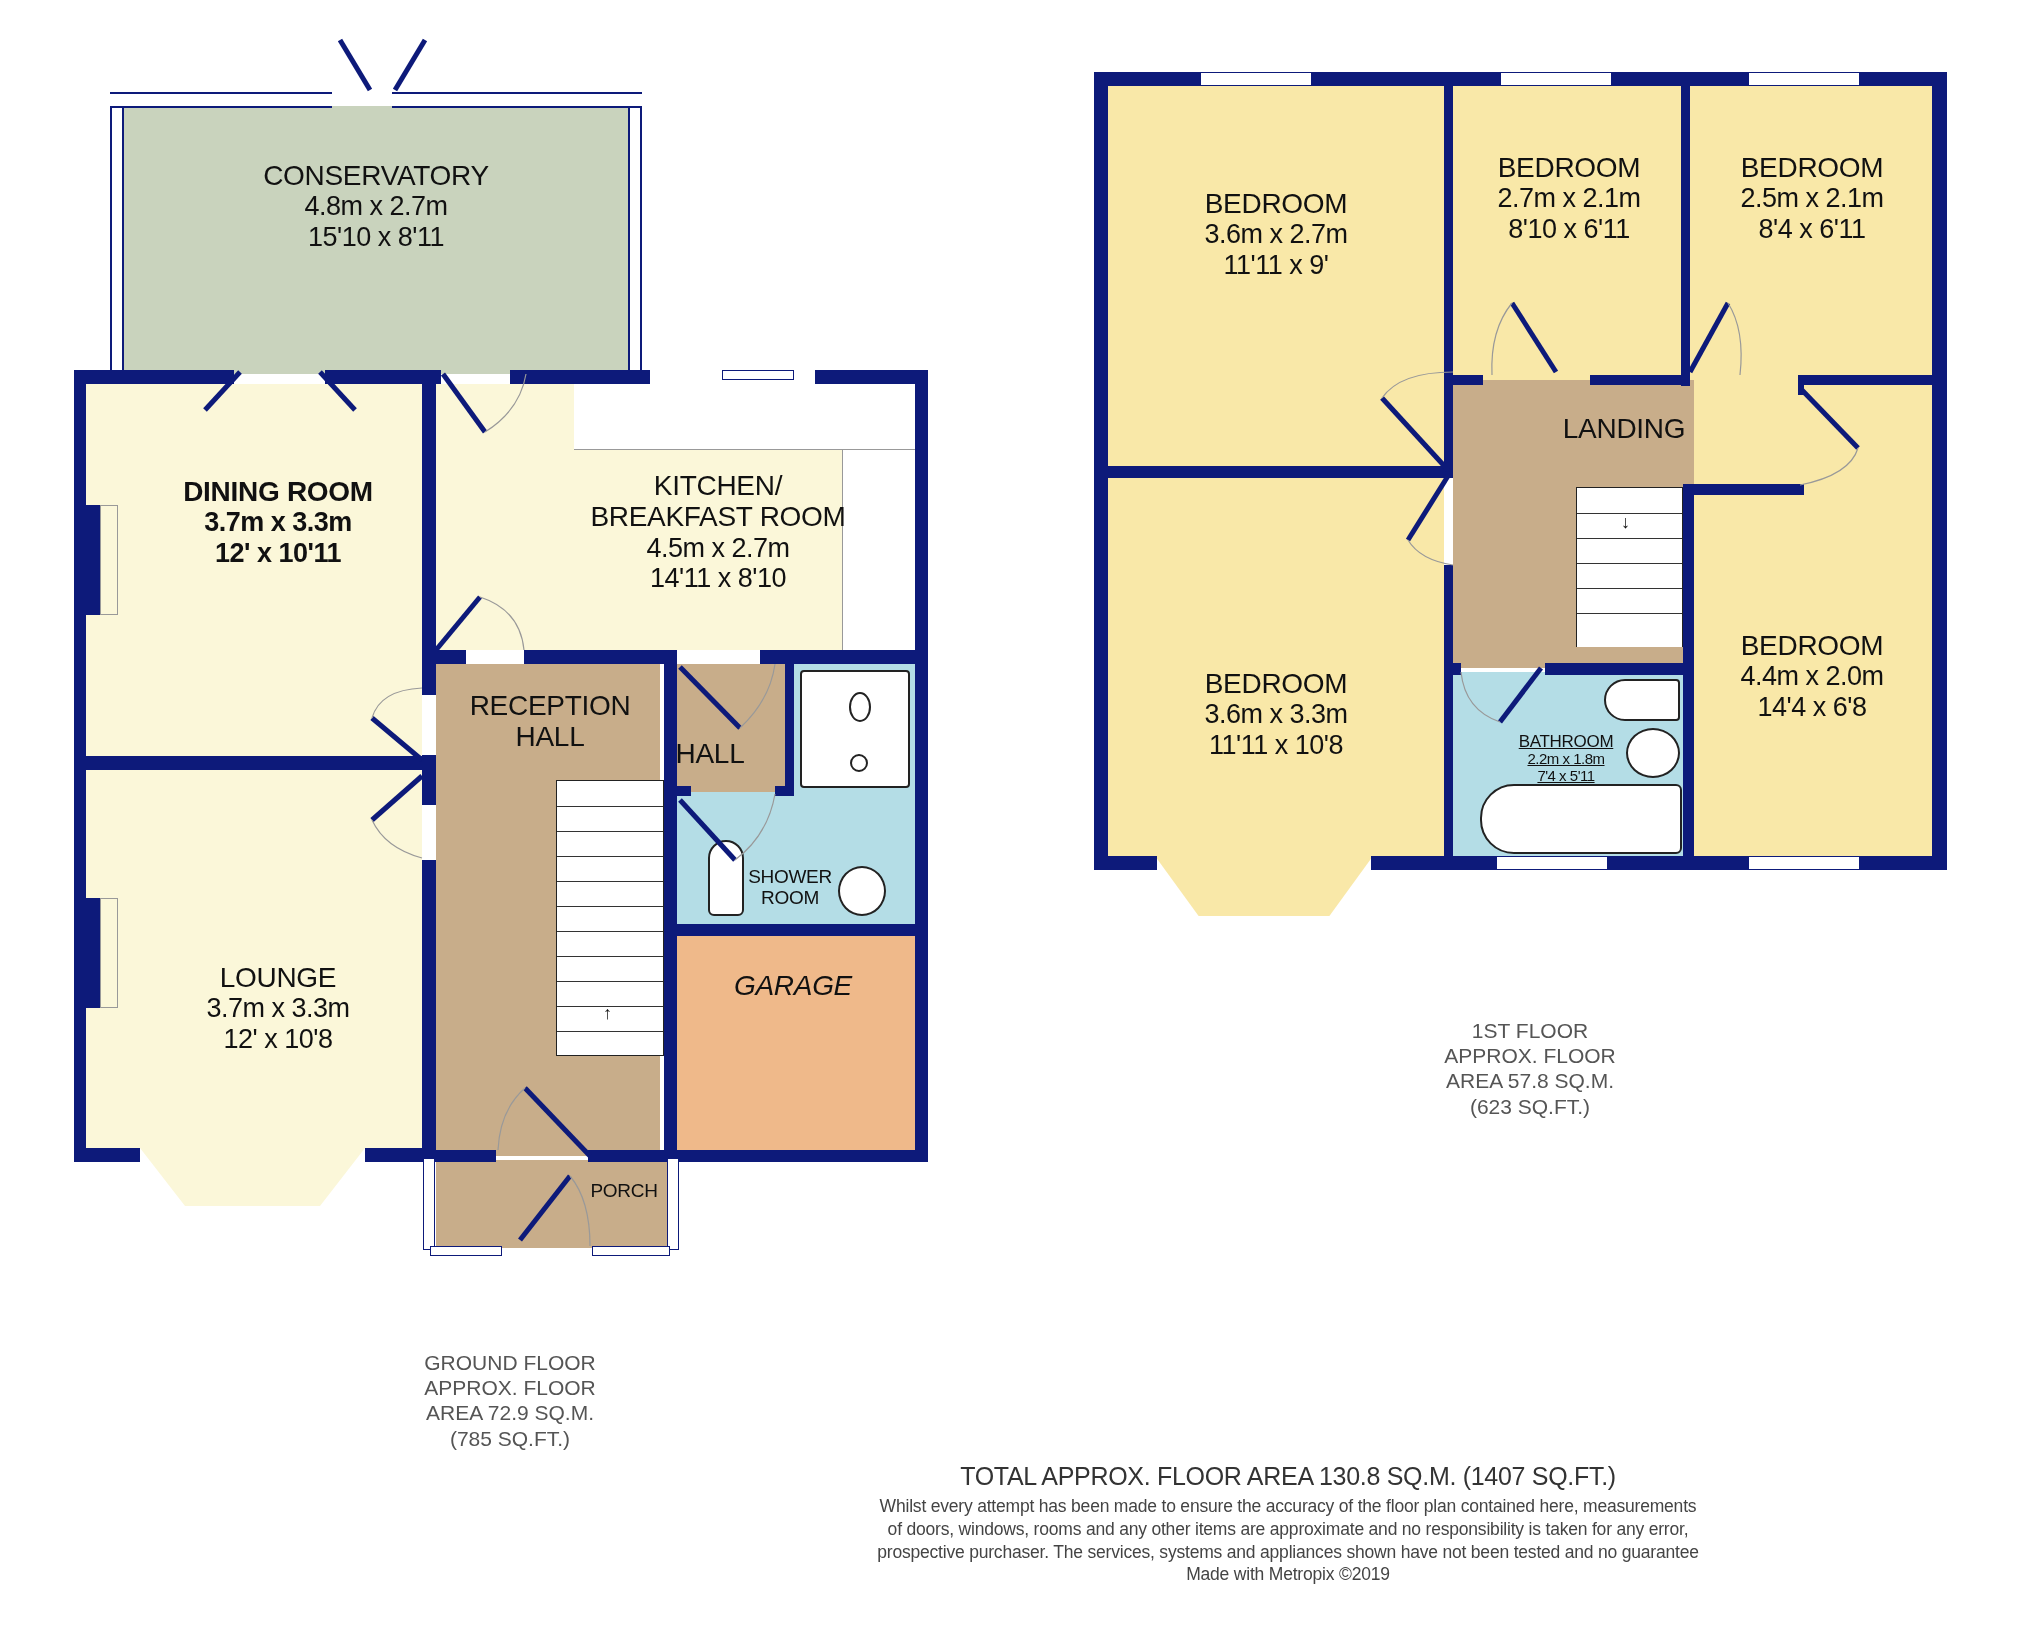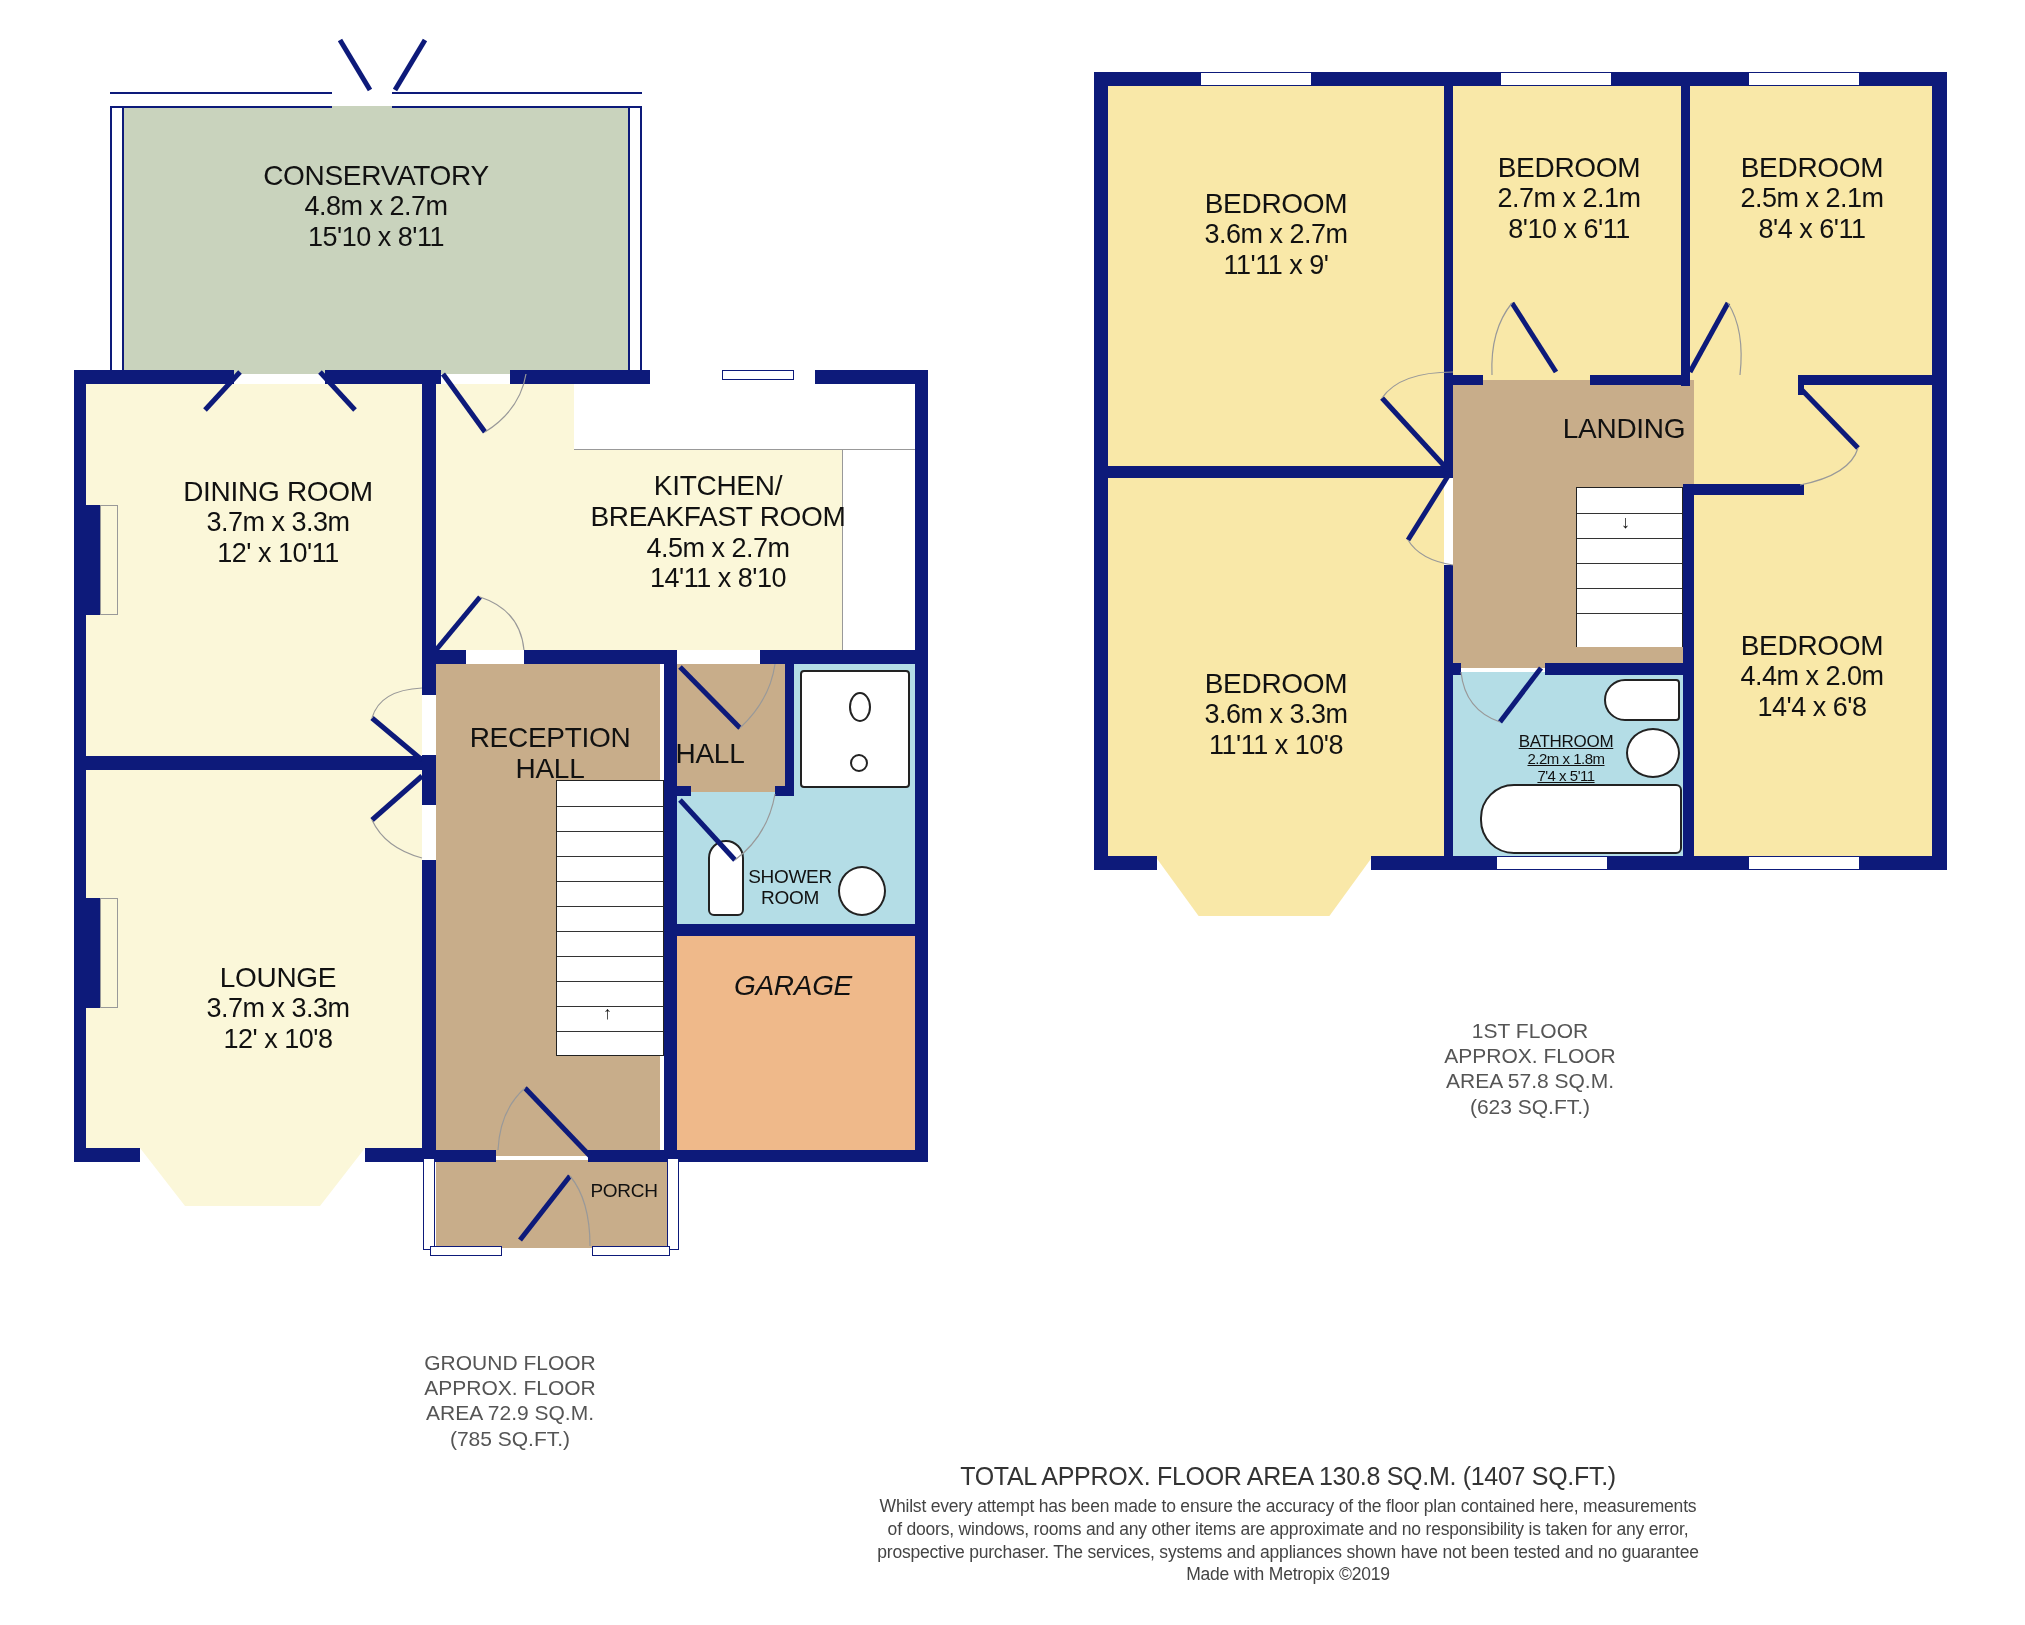--- a/index.html
+++ b/index.html
@@ -141,37 +141,37 @@
       <path d="M525 1088 Q 500 1110 498 1150"></path>
       <path d="M570 1176 Q 590 1200 590 1246"></path>
     </g>
   </svg>
 
   <div class="label" style="left:376px; top:160px;">
     <span class="name">CONSERVATORY</span>
     <span class="dim">4.8m x 2.7m</span>
     <span class="dim">15'10 x 8'11</span>
   </div>
-  <div class="label" style="left:278px; top:476px;">
+  <div class="label" style="left:278px; top:476px;font-weight:bold;">
     <span class="name">DINING ROOM</span>
     <span class="dim">3.7m x 3.3m</span>
     <span class="dim">12' x 10'11</span>
   </div>
   <div class="label" style="left:718px; top:470px;">
     <span class="name">KITCHEN/</span>
     <span class="name">BREAKFAST ROOM</span>
     <span class="dim">4.5m x 2.7m</span>
     <span class="dim">14'11 x 8'10</span>
   </div>
   <div class="label" style="left:278px; top:962px;">
     <span class="name">LOUNGE</span>
     <span class="dim">3.7m x 3.3m</span>
     <span class="dim">12' x 10'8</span>
   </div>
-  <div class="label" style="left:550px; top:690px;margin-top:32px;">
+  <div class="label" style="left:550px; top:690px;">
     <span class="name">RECEPTION</span>
     <span class="name">HALL</span>
   </div>
   <div class="label" style="left:710px; top:738px;">
     <span class="name">HALL</span>
   </div>
   <div class="label small" style="left:790px; top:866px;">
     <span class="name">SHOWER</span>
     <span class="name">ROOM</span>
   </div>

